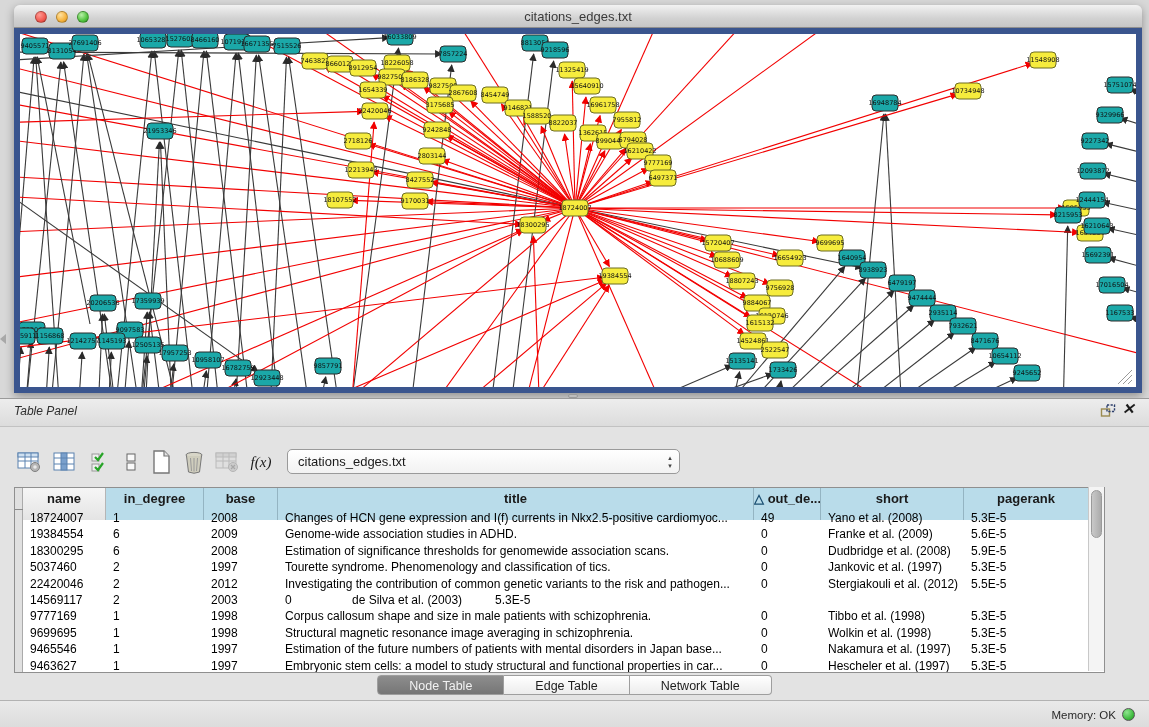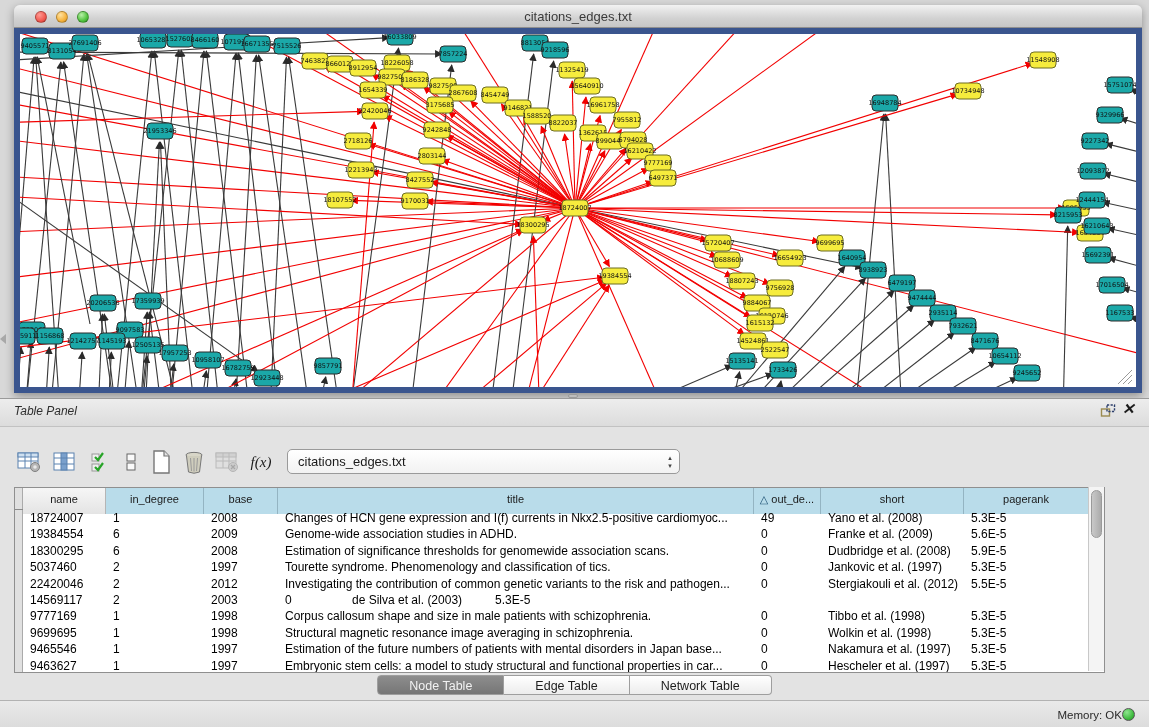--- a/index.html
+++ b/index.html
@@ -25,39 +25,39 @@
   #panel-close { left:1122px; top:1px; font-size:15px; font-weight:bold; color:#1c1c1c; cursor:pointer; }
 
   #toolbar { left:0; top:24px; width:100%; height:62px; }
   .tool { top:26px; width:26px; height:26px; display:flex; align-items:center; justify-content:center; cursor:pointer; }
   #combo { left:287px; top:26px; width:393px; height:25px; background:linear-gradient(#ffffff,#f2f2f2); border:1px solid #9a9a9a; border-radius:5px; display:flex; align-items:center; }
   #combo span.val { flex:1; padding-left:10px; font-size:13px; color:#1a1a1a; }
   #combo .arrows { width:18px; font-size:7px; line-height:8px; color:#444; text-align:center; }
 
   #table-wrap { left:14px; top:88px; width:1091px; height:186px; background:#ffffff; border:1px solid #8f8f8f; display:flex; flex-direction:column; }
   #table-head { display:flex; height:22px; flex:none; border-bottom:1px solid #8a8a8a; }
-  .hc { height:26px; line-height:22px; font-size:11px; color:#1a1a1a; text-align:center; border-right:1px solid #94b4c2; background:#b9dcea; overflow:hidden; white-space:nowrap; }
+  .hc { height:32px; line-height:22px; font-size:13px; color:#1a1a1a; text-align:center; border-right:1px solid #94b4c2; background:#b9dcea; overflow:hidden; white-space:nowrap;font-weight:bold; }
   .hc.key { background:linear-gradient(#f6f6f6,#e4e4e4); border-right:1px solid #b5b5b5; }
   .sliver { width:8px; flex:none; background:#e0e0e0; border-right:1px solid #aaa; }
   .c0{width:83px;flex:none}.c1{width:98px;flex:none}.c2{width:74px;flex:none}.c3{width:476px;flex:none}.c4{width:67px;flex:none}.c5{width:143px;flex:none}.c6{width:125px;flex:none}
   #table-body { flex:1; overflow:hidden; }
   .tr { display:flex; height:16.4px; }
   .td { font-size:12px; line-height:16.4px; color:#000; padding-left:7px; white-space:nowrap; overflow:hidden; }
   #vscroll { top:88px; left:1088px; width:16px; height:184px; background:#f4f4f4; border-left:1px solid #c8c8c8; }
   #vthumb { left:2px; top:3px; width:11px; height:48px; background:linear-gradient(90deg,#c9c9c9,#ababab); border-radius:6px; border:1px solid #9a9a9a; }
 
   #tabbar { left:0; top:276px; width:100%; height:22px; display:flex; justify-content:center; }
   .tab { height:20px; line-height:20px; padding:0 31px; font-size:12.5px; border:1px solid #9e9e9e; border-left:none; background:linear-gradient(#ffffff,#ececec); color:#1d1d1d; cursor:pointer; }
   .tab:first-child { border-left:1px solid #9e9e9e; border-radius:4px 0 0 4px; }
   .tab:last-child { border-radius:0 4px 4px 0; }
   .tab.sel { background:linear-gradient(#8d8d8d,#767676); color:#f2f2f2; }
 
   
   #statusbar { left:0; top:700px; width:1149px; height:27px; background:linear-gradient(#e9e9e9,#dcdcdc); border-top:1px solid #b2b2b2; }
-  #memory { right:14px; top:0; height:27px; display:flex; align-items:center; gap:0; position:absolute; }
+  #memory { right:14px; top:0; height:27px; display:flex; align-items:center; gap:6px; position:absolute; }
   #memory span { font-size:11.5px; color:#2a2a2a; }
   #mem-dot { width:13px; height:13px; border-radius:50%; background:radial-gradient(circle at 35% 30%, #8fe58f, #3cb93c 65%, #2a8f2a); border:1px solid #555; }
 
   #splitter-handle { left:568px; top:394px; width:10px; height:4px; background:#bdbdbd; border:1px solid #9a9a9a; border-radius:2px; }
   #left-notch { left:0px; top:334px; width:0; height:0; border-top:5px solid transparent; border-bottom:5px solid transparent; border-right:6px solid #a8a8a8; }
 </style>
 </head>
 <body>
 
 <div class="abs" id="net-window">

